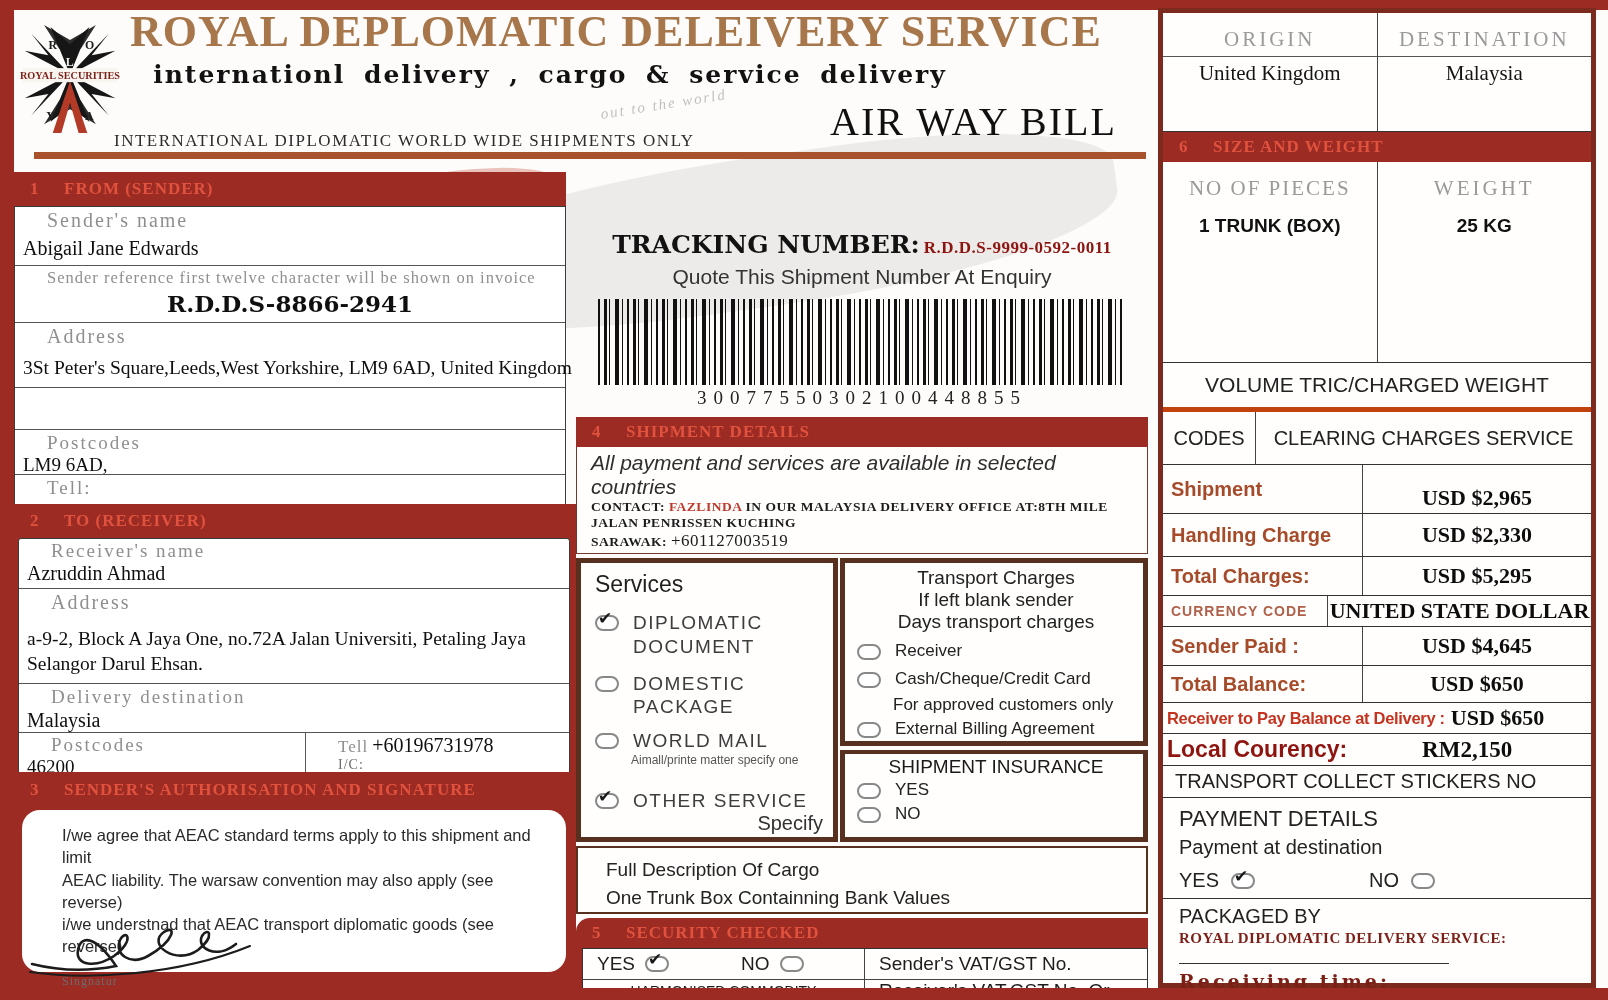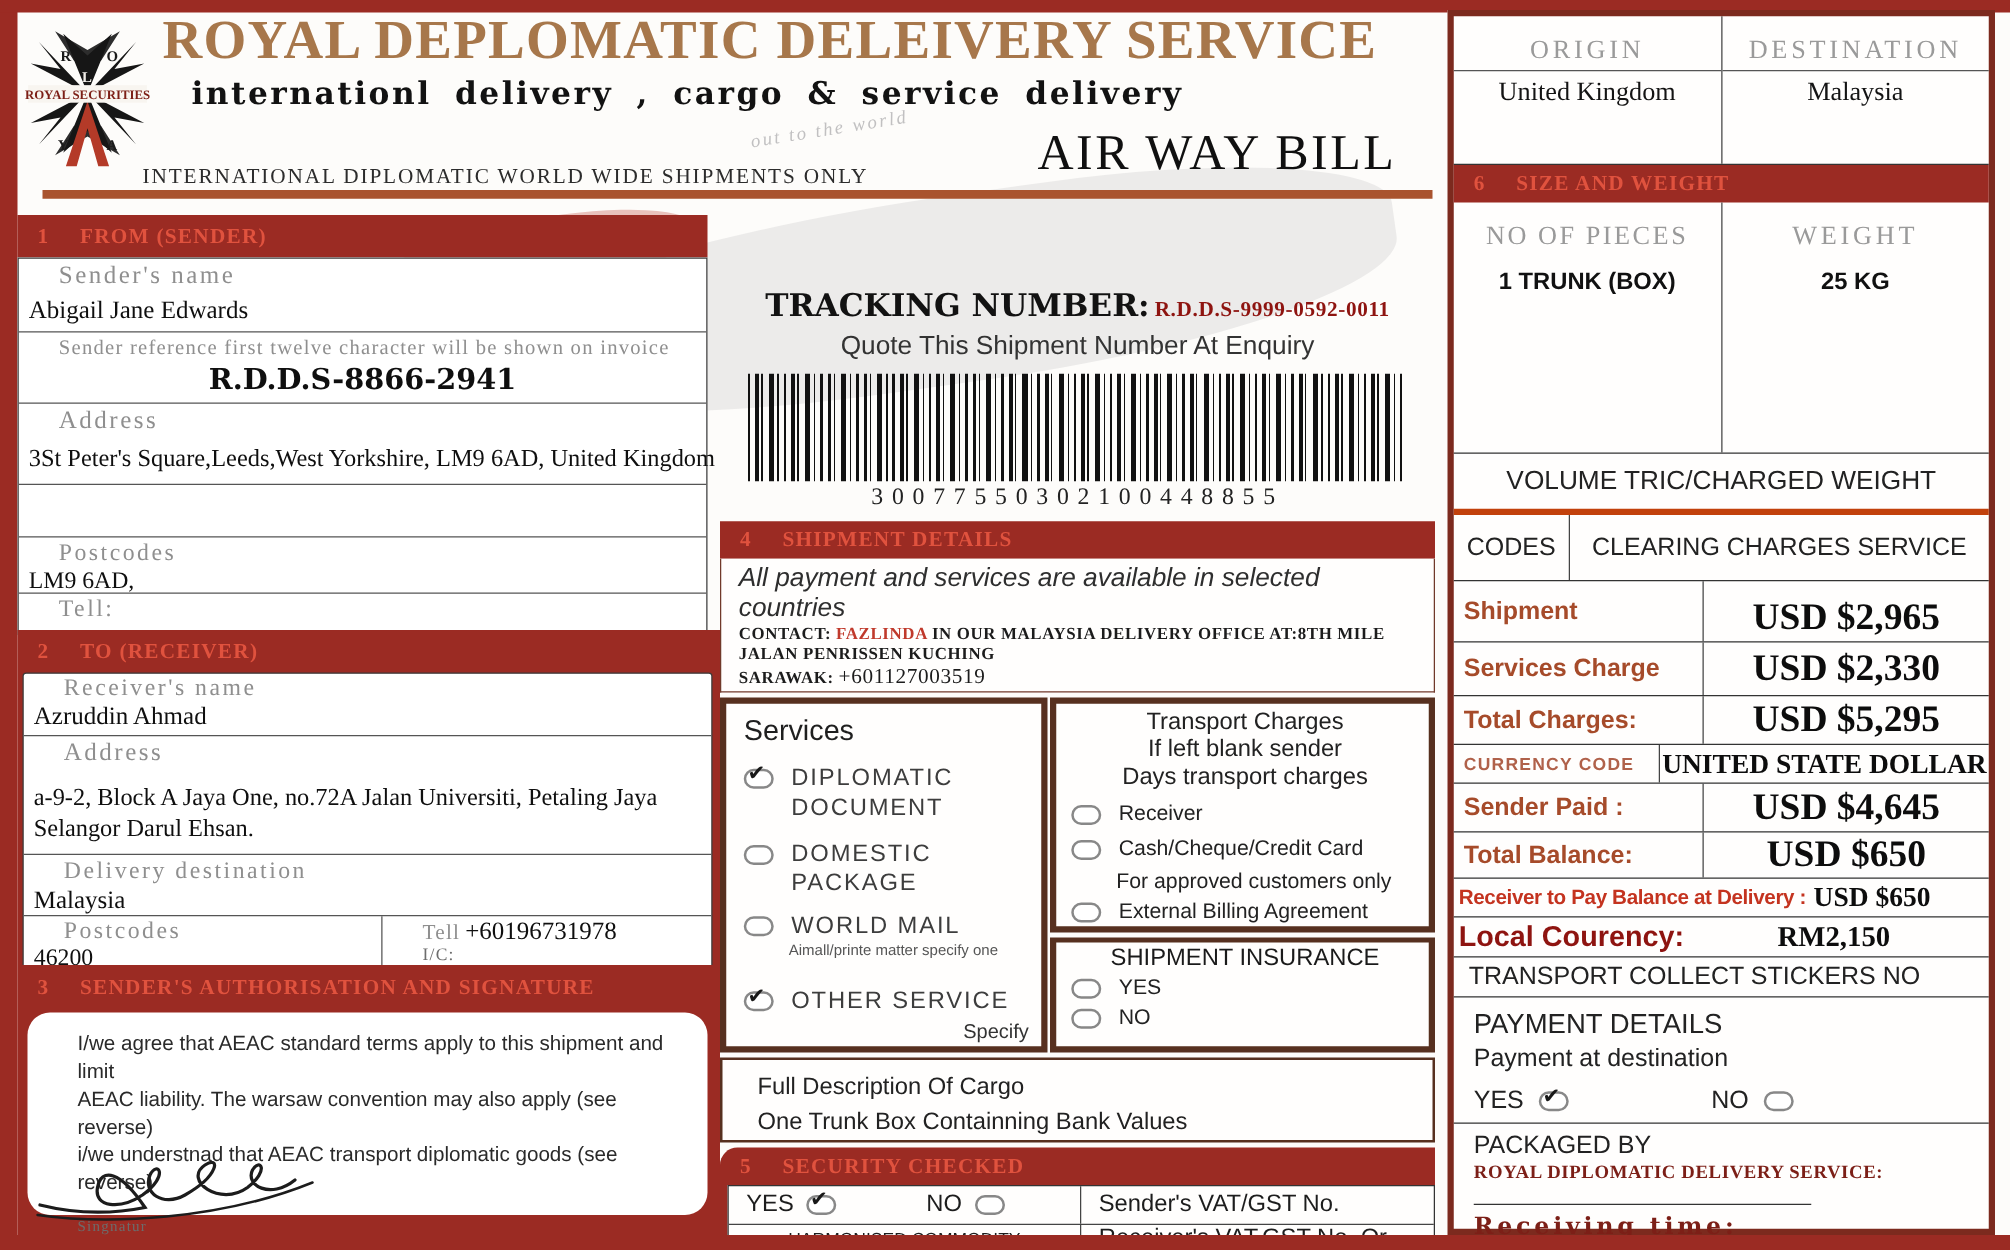--- a/index.html
+++ b/index.html
@@ -81,21 +81,21 @@
   .contact-line .red{color:#c0392b;}
   #boxes{display:flex;margin-top:4px;height:284px;}
   #svc-box{width:262px;border:5px solid #57301f;background:#fffefd;box-sizing:border-box;
      padding:8px 6px 4px 14px;position:relative;}
   #svc-title{font-family:"Liberation Sans",sans-serif;font-size:23px;color:#1f1f1f;}
   .svc-item{display:flex;gap:14px;margin-top:13px;font-family:"Liberation Sans",sans-serif;
      font-size:19px;letter-spacing:1.5px;color:#3d3d3d;line-height:1.25;}
   .svc-item .cb{margin-top:4px;}
   #mail-note{font-family:"Liberation Sans",sans-serif;font-size:12px;color:#555;margin:0 0 0 36px;}
   #svc-specify{position:absolute;right:10px;bottom:2px;font-family:"Liberation Sans",sans-serif;
-     font-size:16px;color:#333;}
+     font-size:20px;color:#333;}
   #right-stack{flex:1;display:flex;flex-direction:column;margin-left:2px;}
   #tr-box{border:5px solid #57301f;background:#fffefd;box-sizing:border-box;height:188px;
      padding:4px 8px 0 12px;}
   .tr-title{font-family:"Liberation Sans",sans-serif;font-size:19px;color:#222;line-height:1.15;}
   .tr-item{display:flex;gap:14px;margin-top:8px;font-family:"Liberation Sans",sans-serif;
      font-size:17px;color:#222;}
   .tr-item .cb{margin-top:3px;}
   .tr-note{margin:6px 0 0 36px;font-family:"Liberation Sans",sans-serif;font-size:17px;color:#222;}
   #ins-box{border:5px solid #57301f;border-top:4px solid #57301f;background:#fffefd;flex:1;
      box-sizing:border-box;margin-top:4px;padding:2px 8px 0 12px;}
@@ -136,21 +136,21 @@
      justify-content:center;font-family:"Liberation Sans",sans-serif;font-size:21px;color:#222;}
   #codes-row{height:52px;border-bottom:1px solid #333;display:flex;}
   #codes-cell{width:92px;border-right:1px solid #444;display:flex;align-items:center;
      justify-content:center;font-family:"Liberation Sans",sans-serif;font-size:20px;color:#222;}
   #clearing-cell{flex:1;display:flex;align-items:center;justify-content:center;
      font-family:"Liberation Sans",sans-serif;font-size:20px;color:#222;}
   .chg-row{display:flex;border-bottom:1px solid #333;align-items:center;}
   .chg-lbl{width:200px;box-sizing:border-box;border-right:1px solid #444;align-self:stretch;
      display:flex;align-items:center;padding-left:8px;font-family:"Liberation Sans",sans-serif;
      font-weight:bold;font-size:20px;color:#a64b2a;}
-  .chg-val{flex:1;text-align:center;font-weight:bold;font-size:30px;color:#0d0d0d;}
+  .chg-val{flex:1;text-align:center;font-weight:bold;font-size:22px;color:#0d0d0d;}
   #row-currency .chg-lbl{font-size:14px;color:#b0614a;letter-spacing:1px;width:165px;}
   #row-currency .chg-val{font-size:22px;}
   #row-recpay{padding:2px 4px;border-bottom:1px solid #333;display:flex;align-items:center;}
   #recpay-lbl{font-family:"Liberation Sans",sans-serif;font-weight:bold;font-size:16.5px;
      color:#c4331f;letter-spacing:-.3px;}
   #recpay-val{font-weight:bold;font-size:22px;color:#0d0d0d;margin-left:6px;}
   #row-local{display:flex;align-items:center;border-bottom:1px solid #333;padding:2px 4px;}
   #local-lbl{font-family:"Liberation Sans",sans-serif;font-weight:bold;font-size:23px;color:#8e1410;}
   #local-val{flex:1;text-align:center;font-weight:bold;font-size:23px;color:#0d0d0d;}
   #row-stickers{border-bottom:1px solid #333;padding:4px 0 4px 12px;
@@ -444,21 +444,21 @@
     <div id="codes-row">
       <div id="codes-cell">CODES</div>
       <div id="clearing-cell">CLEARING CHARGES SERVICE</div>
     </div>
 
     <div class="chg-row" style="height:48px;">
       <div class="chg-lbl">Shipment</div>
       <div class="chg-val" style="align-self:flex-end;padding-bottom:2px;">USD $2,965</div>
     </div>
     <div class="chg-row" style="height:42px;">
-      <div class="chg-lbl">Services Charge</div>
+      <div class="chg-lbl">Handling Charge</div>
       <div class="chg-val">USD $2,330</div>
     </div>
     <div class="chg-row" style="height:38px;">
       <div class="chg-lbl">Total Charges:</div>
       <div class="chg-val">USD $5,295</div>
     </div>
     <div class="chg-row" id="row-currency" style="height:30px;">
       <div class="chg-lbl">CURRENCY  CODE</div>
       <div class="chg-val">UNITED STATE DOLLAR</div>
     </div>

